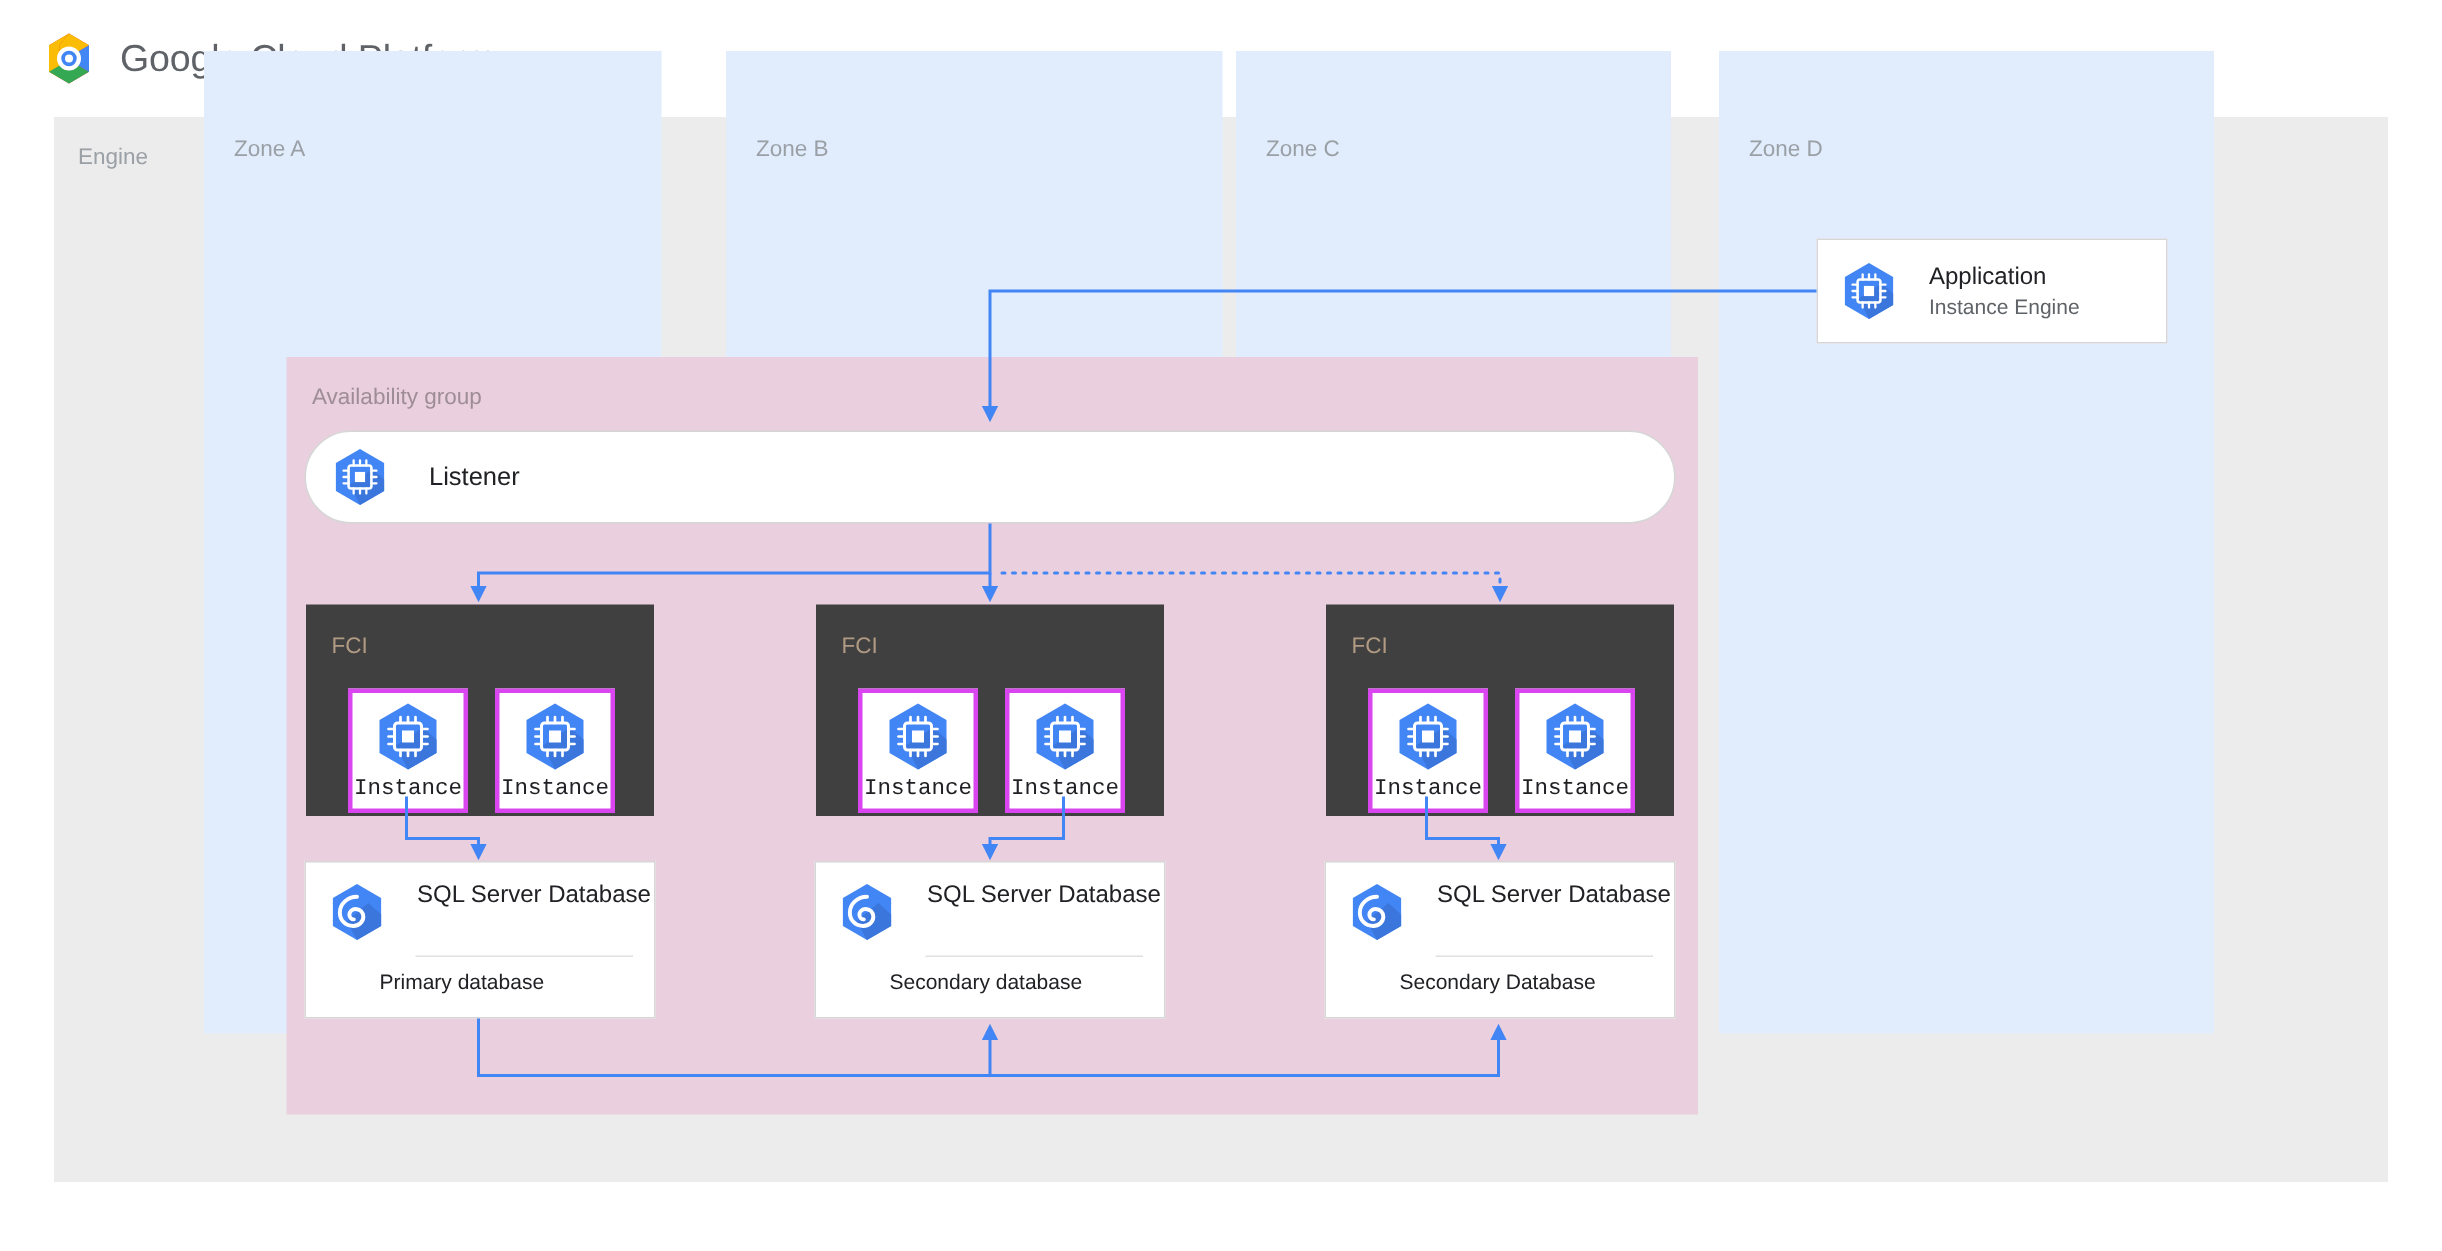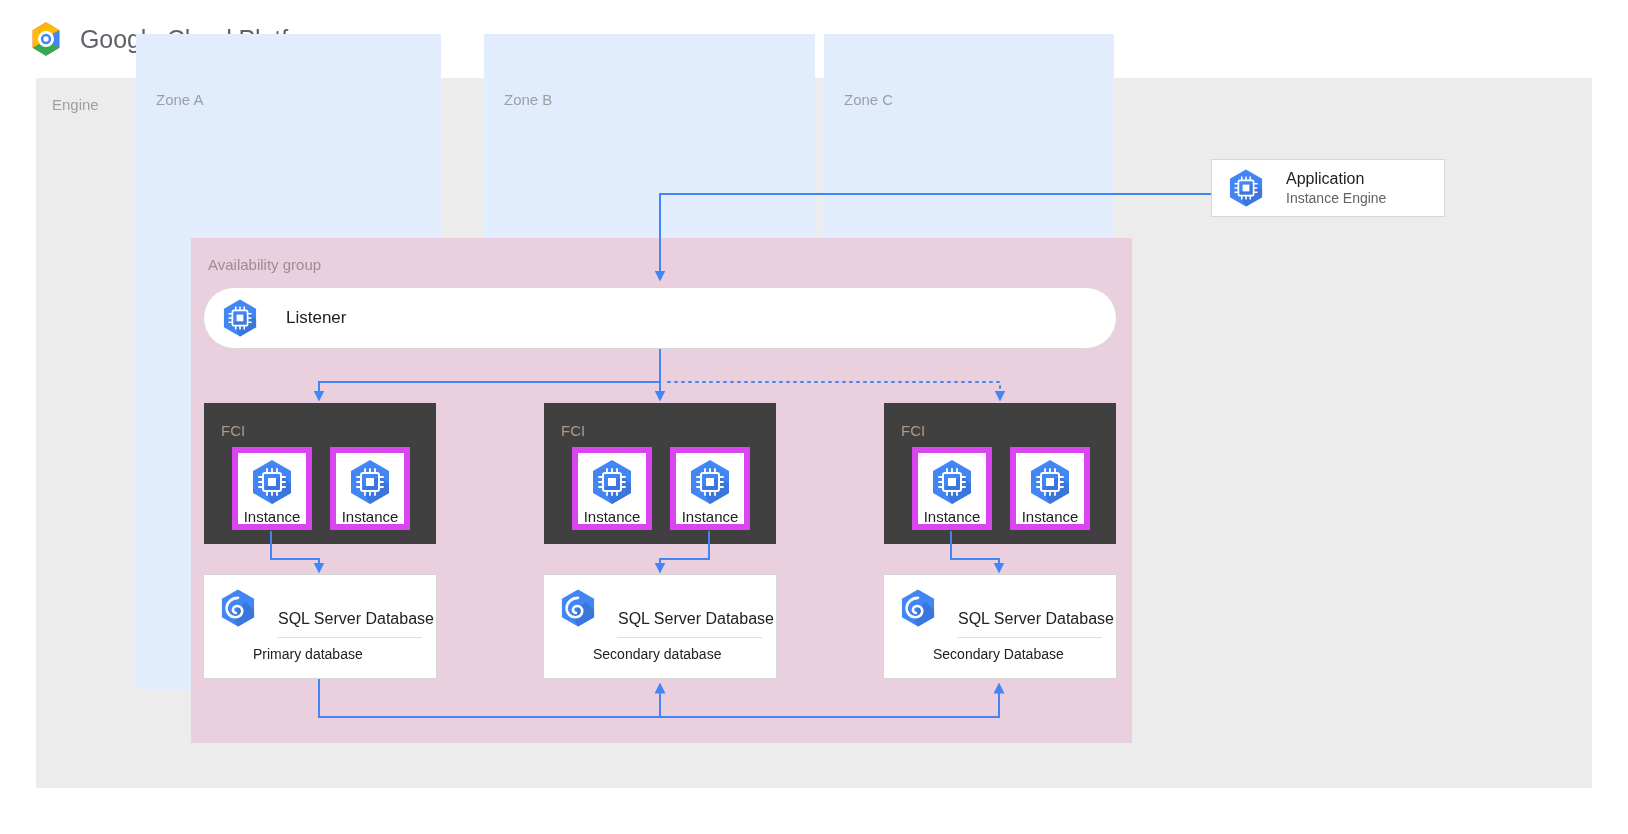--- a/index.html
+++ b/index.html
@@ -102,21 +102,21 @@
   }
   .listener .label {
     font-size: 17px;
     color: #202124;
     margin-left: 24px;
   }
 
   
   .application {
     left: 1211px; top: 159px;
-    width: 234px; height: 58px;
+    width: 234px; height: 70px;
     display: flex;
     align-items: center;
     padding-left: 12px;
   }
   .application .texts { margin-left: 18px; }
   .application .title {
     font-size: 16px; color: #202124; line-height: 20px;
   }
   .application .sub {
     font-size: 14px; color: #5f6368; line-height: 19px;
@@ -134,30 +134,31 @@
     left: 17px; top: 19px;
     font-size: 15px;
     color: #b09a83;
   }
   .fci-a { left: 204px; width: 232px; }
   .fci-b { left: 544px; width: 232px; }
   .fci-c { left: 884px; width: 232px; }
 
   .instance {
     position: absolute;
-    top: 44px;
+    top: 56px;
     width: 80px; height: 83px;
     background: #ffffff;
-    border: 6px solid #d946ef;
+    border: 3px solid #d946ef;
     box-sizing: border-box;
     display: flex;
     flex-direction: column;
     align-items: center;
     justify-content: flex-start;
     padding-top: 5px;
+    font-family: Liberation Mono, monospace;
   }
   .instance .inst-label {
     font-size: 15px;
     color: #202124;
     margin-top: 2px;
   }
   .inst-left  { left: 28px; }
   .inst-right { left: 126px; }
 
   
@@ -165,21 +166,21 @@
     position: absolute;
     top: 574px;
     width: 234px; height: 105px;
     padding: 12px 0 0 0;
   }
   .db-a { left: 203px; }
   .db-b { left: 543px; }
   .db-c { left: 883px; }
   .db-top {
     display: flex;
-    align-items: flex-end;
+    align-items: flex-start;
     padding-left: 12px;
   }
   .db-title {
     font-size: 16px;
     color: #202124;
     line-height: 20px;
     margin-left: 18px;
   }
   .db-divider {
     height: 1px;
@@ -228,20 +229,23 @@
   </div>
 
   <div class="zone zone-a">
     <div class="zone-label">Zone A</div>
   </div>
   <div class="zone zone-b">
     <div class="zone-label">Zone B</div>
   </div>
   <div class="zone zone-c">
     <div class="zone-label">Zone C</div>
+  </div>
+  <div class="zone zone-d">
+    <div class="zone-label">Zone D</div>
   </div>
 
   <div class="avail-group">
     <div class="avail-group-label">Availability group</div>
   </div>
 
   <div class="fci fci-a">
     <div class="fci-label">FCI</div>
     <div class="instance inst-left">
       <svg class="icon-hex" width="52" height="48" viewBox="0 0 52 48">

